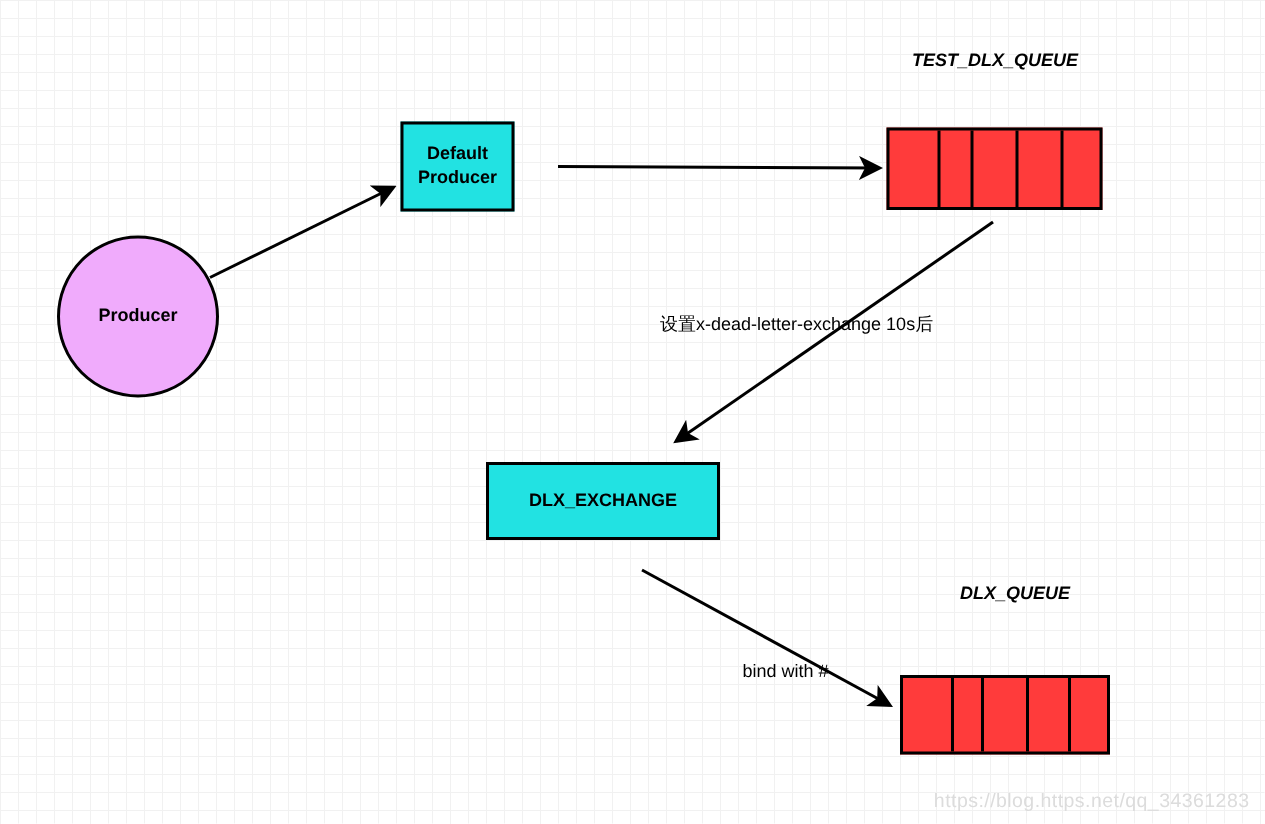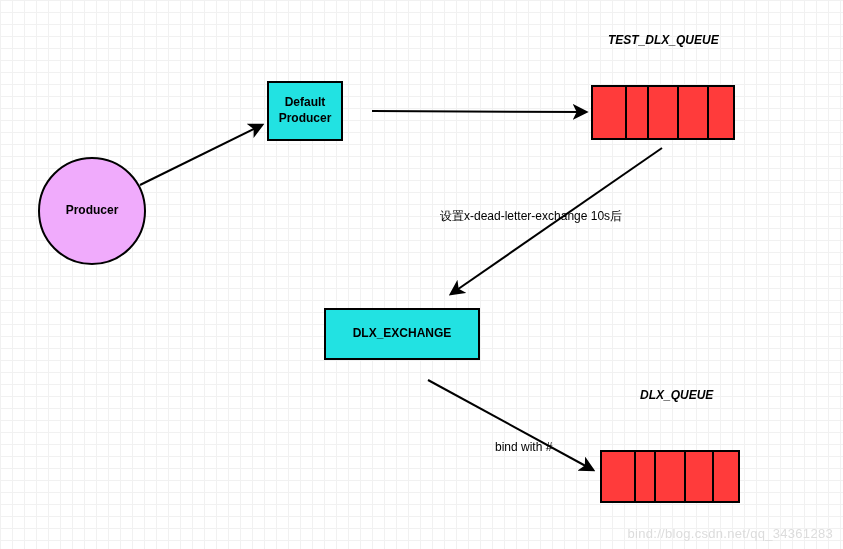--- a/index.html
+++ b/index.html
@@ -121,13 +121,13 @@
 
   <line x1="140" y1="185" x2="262" y2="125" stroke="#000" stroke-width="2" marker-end="url(#arrow)"></line>
 
   <line x1="372" y1="111" x2="586" y2="112" stroke="#000" stroke-width="2" marker-end="url(#arrow)"></line>
 
   <line x1="662" y1="148" x2="451" y2="294" stroke="#000" stroke-width="2" marker-end="url(#arrow)"></line>
 
   <line x1="428" y1="380" x2="593" y2="470" stroke="#000" stroke-width="2" marker-end="url(#arrow)"></line>
 </svg>
 
-<div class="watermark">bind://blog.csdn.net/qq_34361283</div>
+<div class="watermark">https://blog.https.net/qq_34361283</div>
 
 </body></html>

